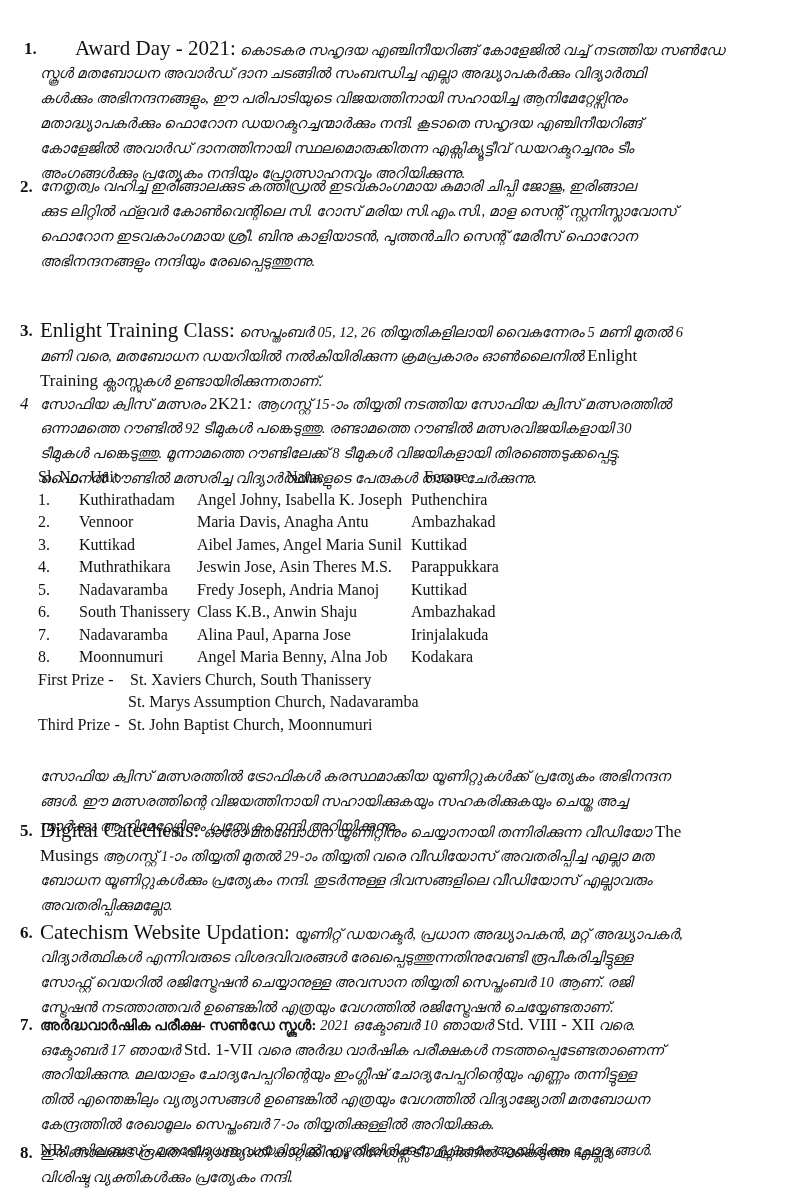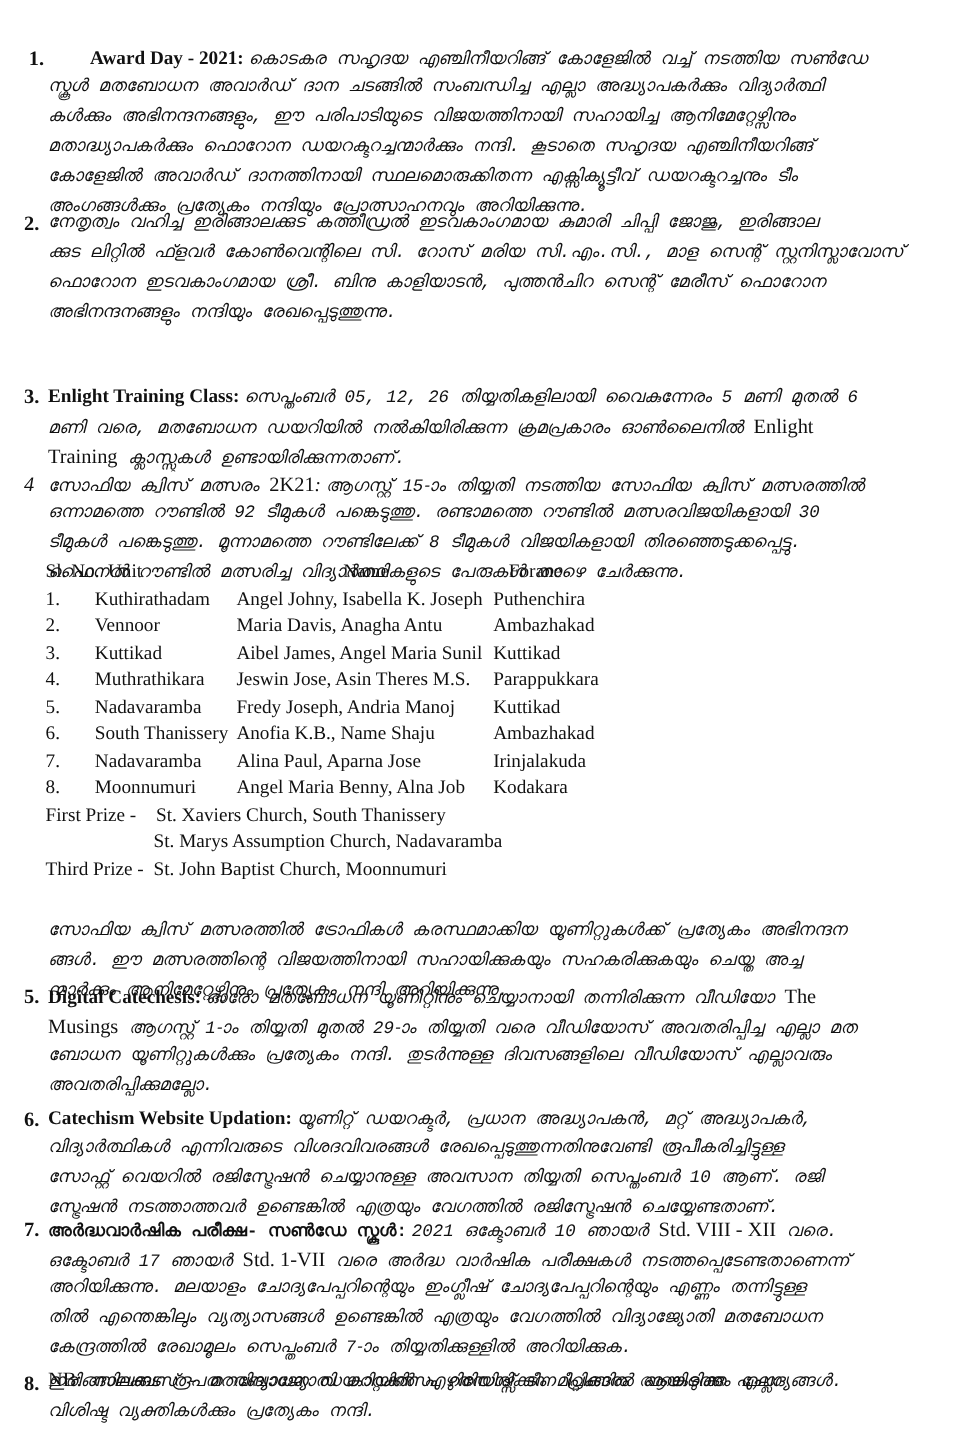--- a/index.html
+++ b/index.html
@@ -11,23 +11,23 @@
   .page { position: absolute; left: 0; top: 0; width: 800px; height: 1196px; }
   .item { position: absolute; left: 0; width: 800px; }
   .num {
     position: absolute; font-weight: bold; font-size: 17px;
   }
   .lines { position: absolute; left: 25px; width: 760px; }
   .line {
     height: 25px; line-height: 25px; white-space: nowrap; overflow: hidden;
     font-size: 16px; font-style: italic; text-align: justify;
   }
-  .head { font-weight: bold; font-style: normal; font-size: 16px; }
+  .head { font-weight: normal; font-style: normal; font-size: 21px; }
   .en { font-style: normal; font-size: 17px; }
-  .ml { font-family: Liberation Mono, monospace; font-style: italic; font-size: 14.5px; }
+  .ml { font-family: Liberation Serif, serif; font-style: italic; font-size: 14.5px; }
   
   .tbl { position: absolute; left: 38px; top: 466px; font-size: 16px; }
   .trow { position: relative; height: 22.5px; line-height: 22.5px; white-space: nowrap; }
   .c1 { position: absolute; left: 0; }
   .c2 { position: absolute; left: 41px; }
   .c3 { position: absolute; left: 159px; }
   .c4 { position: absolute; left: 373px; }
   .thead .c2 { left: 52px; }
   .thead .c3 { left: 248px; }
   .thead .c4 { left: 386px; }
@@ -118,21 +118,21 @@
         </div>
         <div class="trow">
           <span class="c1">5.</span>
           <span class="c2">Nadavaramba</span>
           <span class="c3">Fredy Joseph, Andria Manoj</span>
           <span class="c4">Kuttikad</span>
         </div>
         <div class="trow">
           <span class="c1">6.</span>
           <span class="c2">South Thanissery</span>
-          <span class="c3">Anofia K.B., Name Shaju</span>
+          <span class="c3">Class K.B., Anwin Shaju</span>
           <span class="c4">Ambazhakad</span>
         </div>
         <div class="trow">
           <span class="c1">7.</span>
           <span class="c2">Nadavaramba</span>
           <span class="c3">Alina Paul, Aparna Jose</span>
           <span class="c4">Irinjalakuda</span>
         </div>
         <div class="trow">
           <span class="c1">8.</span>

